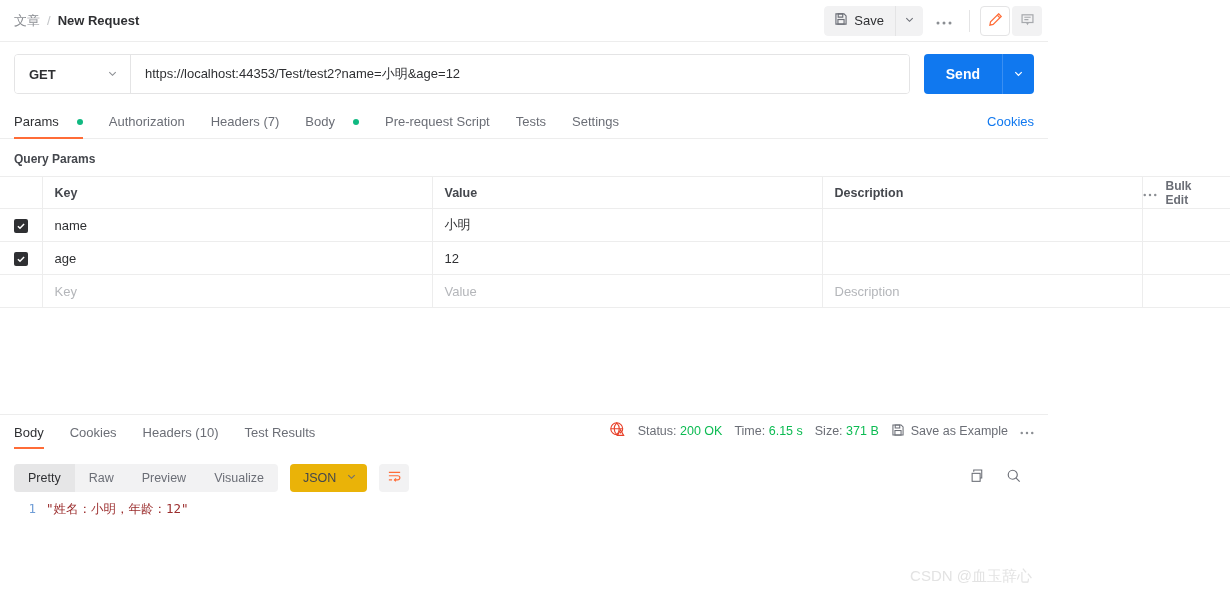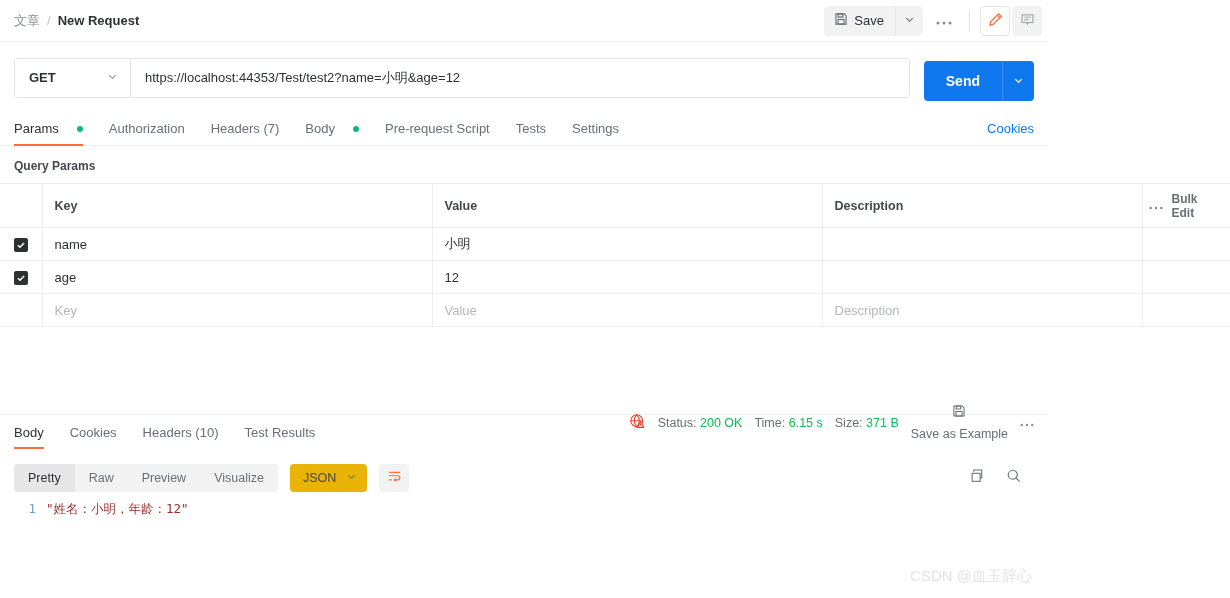--- a/index.html
+++ b/index.html
@@ -71,21 +71,21 @@
     border-right: 1px solid #e4e4e5; cursor: pointer;
     background: #fff;
   }
   .url-input {
     flex: 1; height: 38px; border: none; outline: none;
     font-size: 13px; color: #2f3033; padding: 0 14px;
     font-family: inherit; background: #fff;
   }
   .send-group {
     display: flex; margin-left: 14px; height: 40px;
-    border-radius: 4px; overflow: hidden; margin-top: 7px;
+    border-radius: 4px; overflow: hidden;
   }
   .send-btn {
     background: #1078ef; color: #fff; border: none;
     padding: 0 22px; height: 40px; font-size: 14px; font-weight: bold;
     cursor: pointer; font-family: inherit;
   }
   .send-caret {
     background: #1078ef; border: none; border-left: 1px solid #3a8ff2;
     width: 32px; height: 40px; cursor: pointer;
     display: flex; align-items: center; justify-content: center;
@@ -123,21 +123,21 @@
     height: 33px; font-size: 13px; text-align: left;
     padding: 0 12px; font-weight: normal; vertical-align: middle;
   }
   .ptable th { color: #44474d; font-weight: bold; font-size: 12.5px; height: 31px; }
   .ptable tr > *:first-child { border-left: none; }
   .ptable tr > *:last-child { border-right: none; }
   .col-chk { width: 42px; padding: 0 !important; text-align: center !important; }
   .col-key { width: 390px; }
   .col-val { width: 390px; }
   .col-desc { width: 320px; }
-  .col-act { width: 88px; padding: 6px !important; }
+  .col-act { width: 88px; padding: 0 !important; }
   .cell-text { color: #2f3033; }
   .cell-ph { color: #b4b6ba; }
   .chkbox {
     width: 14px; height: 14px; background: #2f3033; border-radius: 2px;
     display: inline-flex; align-items: center; justify-content: center;
     cursor: pointer; vertical-align: middle;
   }
   .bulk-cell { display: flex; align-items: center; justify-content: flex-end; gap: 9px; height: 31px; padding-right: 14px; }
   .bulk-dots { color: #8b8e93; font-size: 12px; letter-spacing: 1px; cursor:pointer; }
   .bulk-edit { font-size: 12px; color: #6b6e76; cursor: pointer; }
@@ -153,21 +153,21 @@
   }
   .rtab:first-child { padding-left: 0; }
   .rtab.active { color: #2f3033; }
   .rtab.active::after {
     content: ""; position: absolute; left: 0; right: 13px; bottom: 0;
     height: 2px; background: #ff6c37;
   }
   .resp-meta { margin-left: auto; display: flex; align-items: center; gap: 12px; padding-bottom: 8px; font-size: 12.5px; color: #6b6e76; }
   .meta-val-ok { color: #0cbb52; }
   .meta-val { color: #0cbb52; }
-  .save-example { display: flex; align-items: center; gap: 6px; color: #6b6e76; cursor: pointer; flex-direction: column; }
+  .save-example { display: flex; align-items: center; gap: 6px; color: #6b6e76; cursor: pointer; }
   .resp-dots { color: #8b8e93; letter-spacing: 1px; cursor: pointer; }
 
   
   .fmt-bar {
     position: absolute; left: 0; right: 12px; top: 458px; height: 40px;
     display: flex; align-items: center; padding: 0 14px;
   }
   .seg {
     display: flex; background: #f2f2f3; border-radius: 4px; height: 28px; overflow: hidden;
   }

